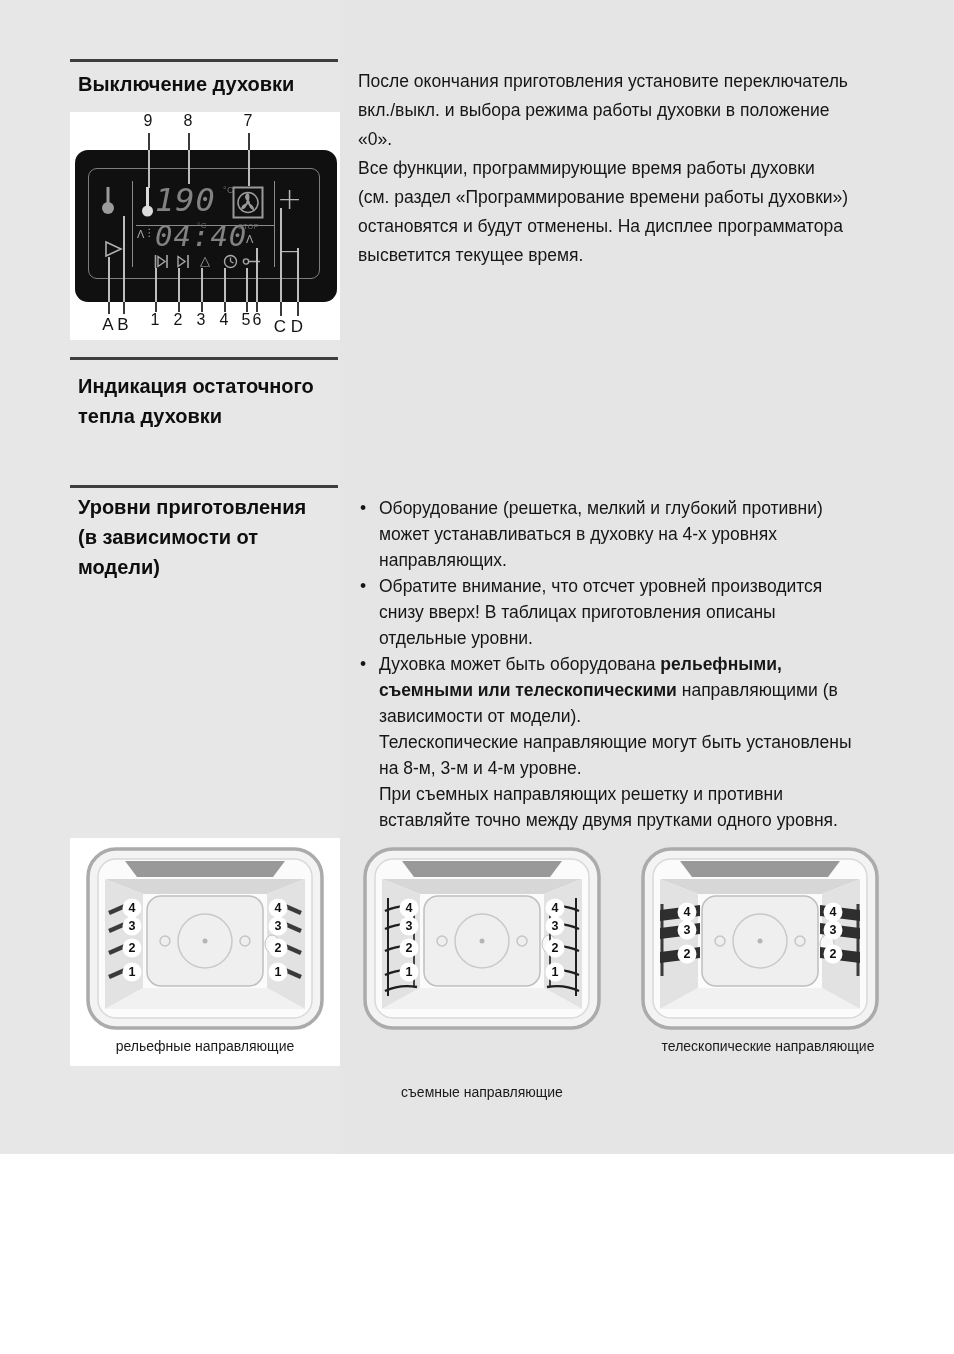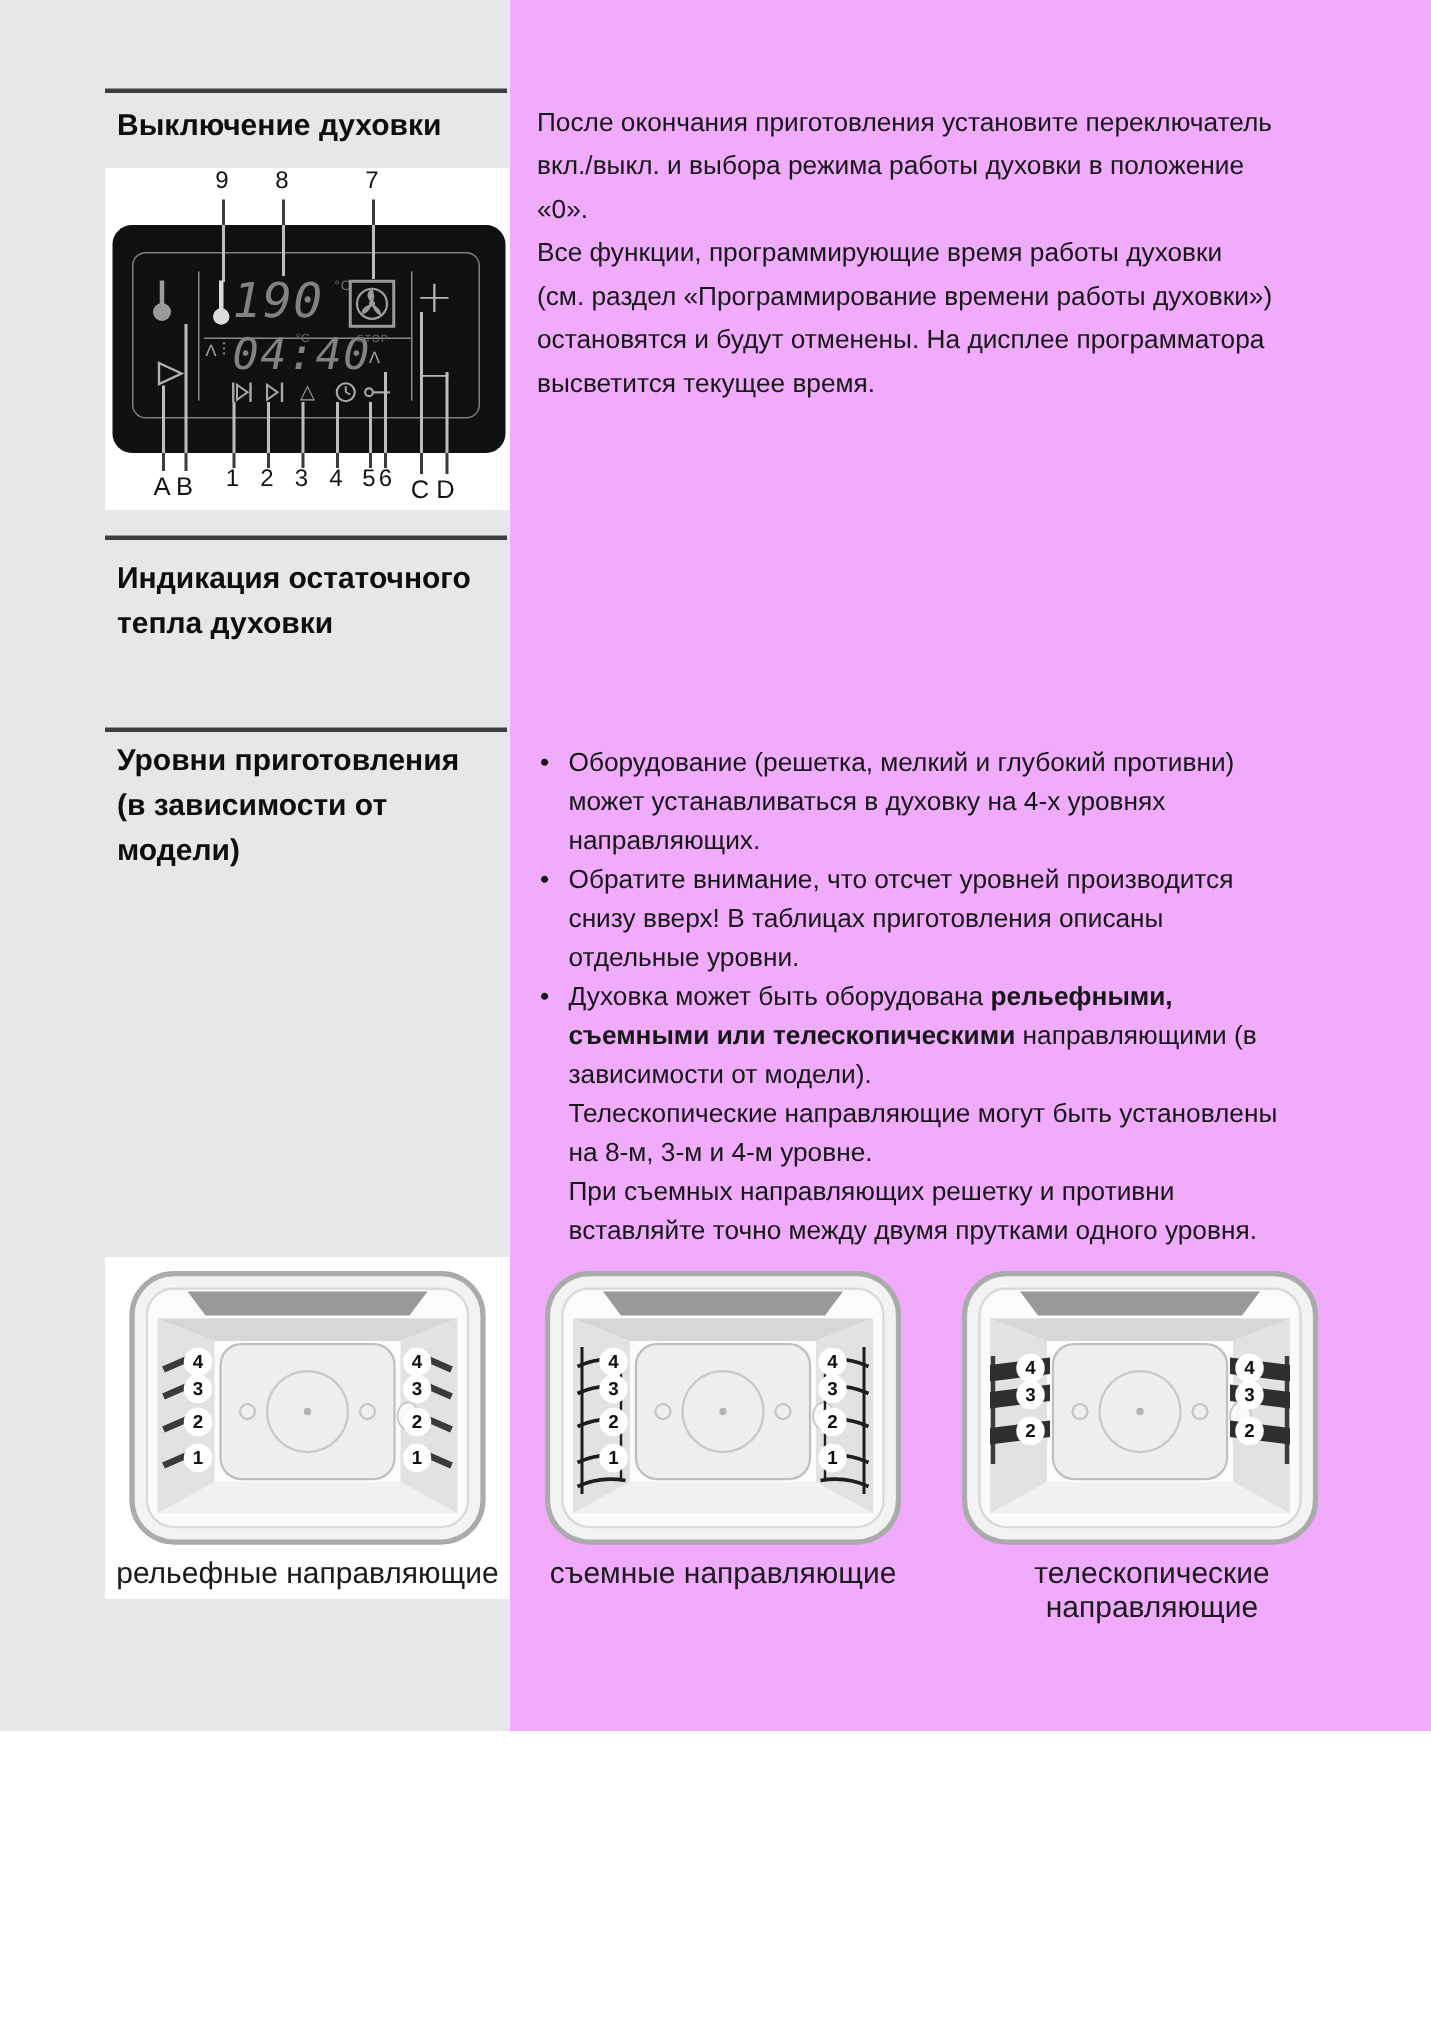--- a/index.html
+++ b/index.html
@@ -1,16 +1,16 @@
 <!DOCTYPE html>
 <html><head>
 <meta charset="utf-8">
 <style>
   html,body{margin:0;padding:0;background:#fff}
-  .page{position:relative;width:954px;height:1154px;background:#f0abfc;overflow:hidden;
+  .page{position:relative;width:954px;height:1154px;background:#e5e5e5;overflow:hidden;
         font-family:"Liberation Sans",sans-serif;color:#161616}
   .abs{position:absolute}
   .graycol{position:absolute;left:0;top:0;width:340px;height:1354px;background:#e7e7e7}
   .figbox{position:absolute;background:#ffffff}
   .rule{position:absolute;left:70px;width:268px;height:3px;background:#3e3e3e}
   .h{position:absolute;left:78px;width:258px;font-weight:bold;font-size:20px;line-height:30px;
      white-space:pre-line;color:#0e0e0e}
   .bodytxt{position:absolute;left:358px;width:578px;font-size:17.5px;line-height:29px;white-space:pre-line}
   .bullets{position:absolute;left:358px;width:578px;font-size:17.5px;line-height:26px}
   .bi{position:relative;padding-left:21px;margin:0 0 0 0}
@@ -24,21 +24,21 @@
   .seg{position:absolute;font-family:"DejaVu Sans Mono",monospace;font-style:italic;
        color:#828282;letter-spacing:1px;line-height:1}
   .dsmall{position:absolute;color:#6f6f6f;line-height:1;letter-spacing:.5px}
   .ldrB{position:absolute;width:1.5px;background:#3a3a3a}
   .ldrW{position:absolute;width:1.5px;background:#bdbdbd}
   .plbl{position:absolute;width:14px;text-align:center;font-size:16px;color:#141414}
   .sign{position:absolute;color:#b5b5b5;font-size:30px;font-weight:200;line-height:1;
         font-family:"DejaVu Sans",sans-serif}
   .ic{position:absolute;line-height:0}
   .icg{position:absolute;color:#a8a8a8;line-height:1}
-  .caption{position:absolute;width:270px;text-align:center;font-size:20px;color:#1a1a1a}
+  .caption{position:absolute;width:270px;text-align:center;font-size:14px;color:#1a1a1a}
   .pagebox{position:absolute;left:72px;top:1289px;width:52px;height:40px;border:2px solid #111;
            display:flex;align-items:center;justify-content:center;font-size:22px;color:#111}
   .vcode{position:absolute;left:44px;top:1222px;writing-mode:vertical-rl;font-size:11px;
          color:#5a5a5a;letter-spacing:1px}
 </style>
 </head>
 <body>
 
 <div class="page">
 
@@ -336,21 +336,21 @@
         <text x="47" y="84" font-size="12.5" font-weight="bold" fill="#101010" text-anchor="middle" dominant-baseline="central" font-family="Liberation Sans, sans-serif">3</text>
         <circle cx="193" cy="84" r="9.5" fill="#ffffff"></circle>
         <text x="193" y="84" font-size="12.5" font-weight="bold" fill="#101010" text-anchor="middle" dominant-baseline="central" font-family="Liberation Sans, sans-serif">3</text>
         <circle cx="47" cy="108" r="9.5" fill="#ffffff"></circle>
         <text x="47" y="108" font-size="12.5" font-weight="bold" fill="#101010" text-anchor="middle" dominant-baseline="central" font-family="Liberation Sans, sans-serif">2</text>
         <circle cx="193" cy="108" r="9.5" fill="#ffffff"></circle>
         <text x="193" y="108" font-size="12.5" font-weight="bold" fill="#101010" text-anchor="middle" dominant-baseline="central" font-family="Liberation Sans, sans-serif">2</text>
       </svg></div>
 
   <div class="caption" style="left:70px;top:1038px">рельефные направляющие</div>
-  <div class="caption" style="left:347px;top:1038px">съемные направляющие</div>
+  <div class="caption" style="left:347px;top:1084px">съемные направляющие</div>
   <div class="caption" style="left:633px;top:1038px">телескопические направляющие</div>
 
   <div class="vcode">258061</div>
   <div class="pagebox">
     <span>28</span>
   </div>
 
 </div>
 
 </body></html>

